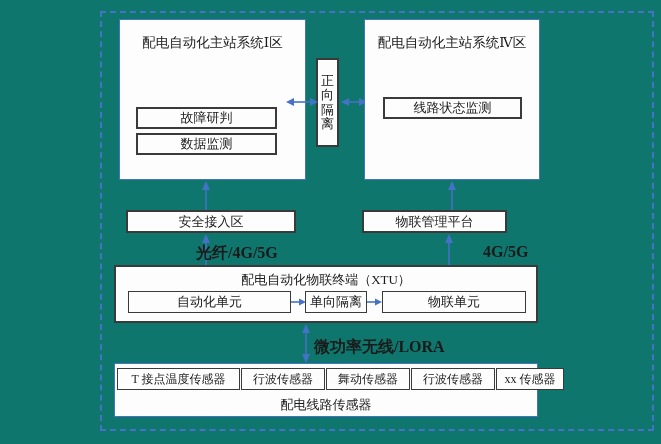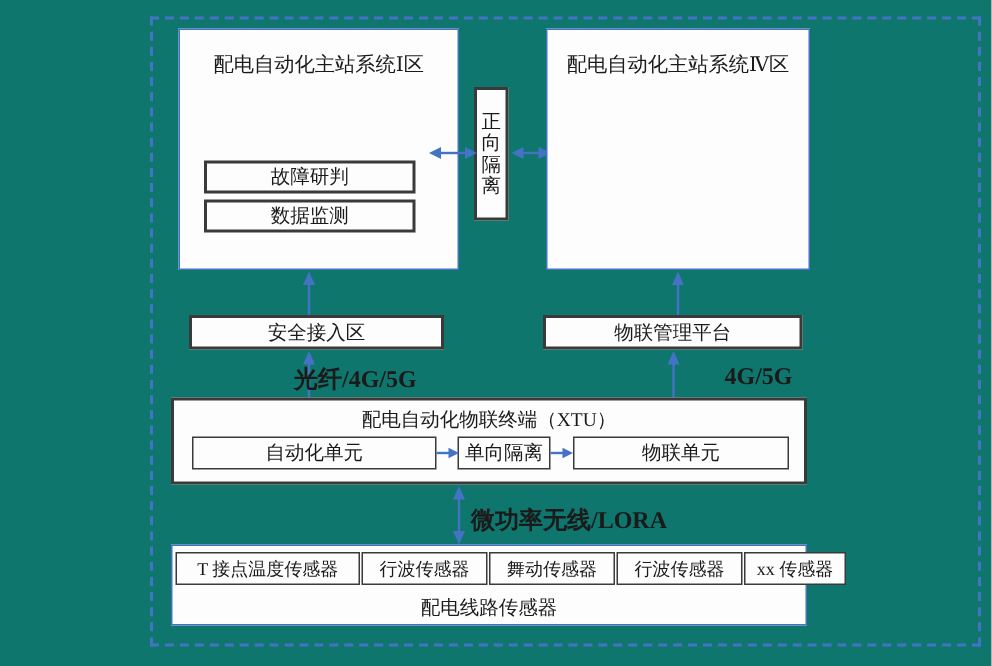--- a/index.html
+++ b/index.html
@@ -126,34 +126,35 @@
   <svg class="arrow-svg" style="left:341px; top:92px;" width="26" height="20">
     <line class="arrow-line" x1="5" y1="10" x2="21" y2="10"></line>
     <polygon class="arrow-head" points="0,10 8,6 8,14"></polygon>
     <polygon class="arrow-head" points="26,10 18,6 18,14"></polygon>
   </svg>
 
   <div class="blue-box" style="left:364px; top:19px; width:176px; height:161px;">
   </div>
   <div class="title-text sys-title" style="left:364px; top:34px; width:176px;">配电自动化主站系统Ⅳ区</div>
 
+  <div class="dark-box box-label" style="left:383px; top:97px; width:139px; height:22px;">线路状态监测</div>
 
   <svg class="arrow-svg" style="left:197px; top:181px;" width="18" height="30">
     <line class="arrow-line" x1="9" y1="30" x2="9" y2="6"></line>
     <polygon class="arrow-head" points="9,0 5,9 13,9"></polygon>
   </svg>
 
   <svg class="arrow-svg" style="left:443px; top:181px;" width="18" height="30">
     <line class="arrow-line" x1="9" y1="30" x2="9" y2="6"></line>
     <polygon class="arrow-head" points="9,0 5,9 13,9"></polygon>
   </svg>
 
   <div class="dark-box box-label" style="left:126px; top:210px; width:170px; height:23px;">安全接入区</div>
 
-  <div class="dark-box box-label" style="left:362px; top:210px; width:173px; height:23px;">物联管理平台</div>
+  <div class="dark-box box-label" style="left:362px; top:210px; width:145px; height:23px;">物联管理平台</div>
 
   <svg class="arrow-svg" style="left:197px; top:234px;" width="18" height="48">
     <line class="arrow-line" x1="9" y1="6" x2="9" y2="42"></line>
     <polygon class="arrow-head" points="9,0 5,9 13,9"></polygon>
     <polygon class="arrow-head" points="9,48 5,39 13,39"></polygon>
   </svg>
   <div class="label-text small-label" style="left:196px; top:243px;">光纤/4G/5G</div>
 
   <svg class="arrow-svg" style="left:440px; top:234px;" width="18" height="48">
     <line class="arrow-line" x1="9" y1="6" x2="9" y2="42"></line>

